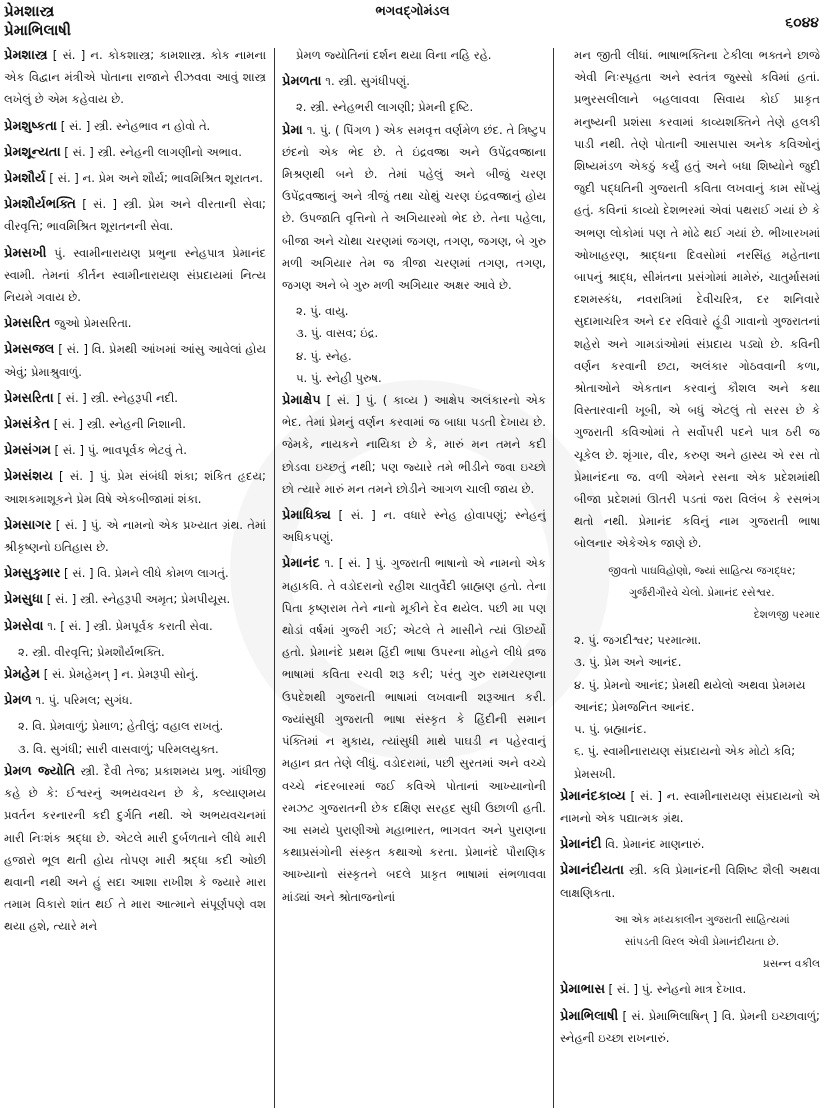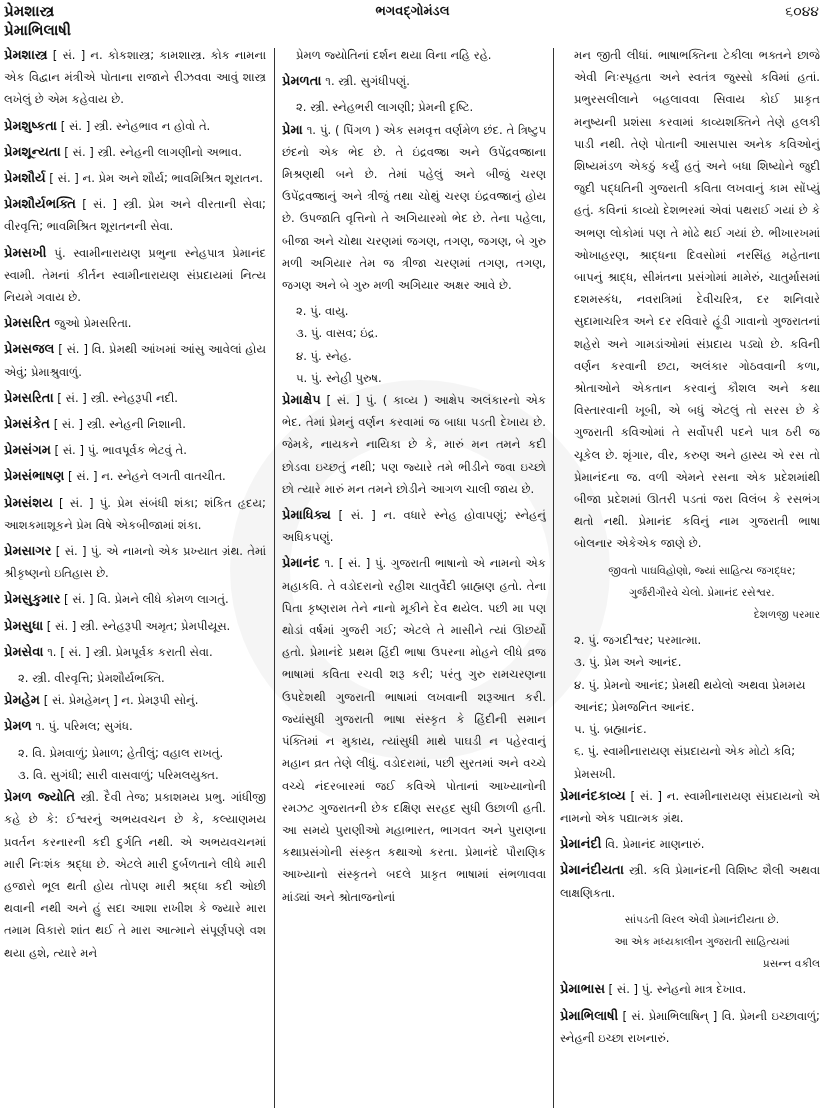--- a/index.html
+++ b/index.html
@@ -1,20 +1,20 @@
 <!DOCTYPE html>
 <html><head>
 <meta charset="utf-8">
 <style>
   html,body{margin:0;padding:0;background:#fff;}
   body{width:825px;height:1114px;overflow:hidden;position:relative;font-family:"DejaVu Sans",sans-serif;color:#111;}
   .header{position:absolute;top:0;left:0;width:825px;height:44px;}
   .hd-left{position:absolute;left:4px;top:2px;font-size:15px;font-weight:bold;line-height:19px;}
   .hd-center{position:absolute;left:0;width:825px;top:3px;text-align:center;font-size:13px;font-weight:bold;}
-  .hd-right{position:absolute;right:6px;top:3px;font-size:14px;font-weight:normal;}
+  .hd-right{position:absolute;right:6px;top:14px;font-size:14px;font-weight:bold;}
   .cols{position:absolute;top:44px;left:0;width:762px;height:1070px;}
   .col{position:absolute;top:0;height:1070px;overflow:hidden;font-size:11.6px;line-height:22.2px;}
   .c1{left:4px;width:262px;}
   .c2{left:282px;width:264px;}
   .c3{left:560px;width:260px;}
   .divider{position:absolute;top:48px;width:1px;height:1060px;background:#333;}
   .d1{left:274px;}
   .d2{left:553px;}
   .entry{margin:0 0 4px 0;text-align:justify;}
   .hw{font-weight:bold;font-size:13px;}
@@ -47,21 +47,20 @@
       <p class="entry"><span class="hw">પ્રેમશુષ્કતા</span> <span>[ સં. ] સ્ત્રી. સ્નેહભાવ ન હોવો તે.</span></p>
       <p class="entry"><span class="hw">પ્રેમશૂન્યતા</span> <span>[ સં. ] સ્ત્રી. સ્નેહની લાગણીનો અભાવ.</span></p>
       <p class="entry"><span class="hw">પ્રેમશૌર્ય</span> <span>[ સં. ] ન. પ્રેમ અને શૌર્ય; ભાવમિશ્રિત શૂરાતન.</span></p>
       <p class="entry"><span class="hw">પ્રેમશૌર્યભક્તિ</span> <span>[ સં. ] સ્ત્રી. પ્રેમ અને વીરતાની સેવા; વીરવૃત્તિ; ભાવમિશ્રિત શૂરાતનની સેવા.</span></p>
       <p class="entry"><span class="hw">પ્રેમસખી</span> <span>પું. સ્વામીનારાયણ પ્રભુના સ્નેહપાત્ર પ્રેમાનંદ સ્વામી. તેમનાં કીર્તન સ્વામીનારાયણ સંપ્રદાયમાં નિત્ય નિયમે ગવાય છે.</span></p>
       <p class="entry"><span class="hw">પ્રેમસરિત</span> <span>જુઓ પ્રેમસરિતા.</span></p>
       <p class="entry"><span class="hw">પ્રેમસજલ</span> <span>[ સં. ] વિ. પ્રેમથી આંખમાં આંસુ આવેલાં હોય એવું; પ્રેમાશ્રુવાળું.</span></p>
       <p class="entry"><span class="hw">પ્રેમસરિતા</span> <span>[ સં. ] સ્ત્રી. સ્નેહરૂપી નદી.</span></p>
       <p class="entry"><span class="hw">પ્રેમસંકેત</span> <span>[ સં. ] સ્ત્રી. સ્નેહની નિશાની.</span></p>
       <p class="entry"><span class="hw">પ્રેમસંગમ</span> <span>[ સં. ] પું. ભાવપૂર્વક ભેટવું તે.</span></p>
-      <p class="entry"><span class="hw">પ્રેમસંભાષણ</span> <span>[ સં. ] ન. સ્નેહને લગતી વાતચીત.</span></p>
       <p class="entry"><span class="hw">પ્રેમસંશય</span> <span>[ સં. ] પું. પ્રેમ સંબંધી શંકા; શંકિત હૃદય; આશકમાશૂકને પ્રેમ વિષે એકબીજામાં શંકા.</span></p>
       <p class="entry"><span class="hw">પ્રેમસાગર</span> <span>[ સં. ] પું. એ નામનો એક પ્રખ્યાત ગ્રંથ. તેમાં શ્રીકૃષ્ણનો ઇતિહાસ છે.</span></p>
       <p class="entry"><span class="hw">પ્રેમસુકુમાર</span> <span>[ સં. ] વિ. પ્રેમને લીધે કોમળ લાગતું.</span></p>
       <p class="entry"><span class="hw">પ્રેમસુધા</span> <span>[ સં. ] સ્ત્રી. સ્નેહરૂપી અમૃત; પ્રેમપીયૂસ.</span></p>
       <p class="entry"><span class="hw">પ્રેમસેવા</span> <span>૧. [ સં. ] સ્ત્રી. પ્રેમપૂર્વક કરાતી સેવા.</span></p>
       <p class="sub">૨. સ્ત્રી. વીરવૃત્તિ; પ્રેમશૌર્યભક્તિ.</p>
       <p class="entry"><span class="hw">પ્રેમહેમ</span> <span>[ સં. પ્રેમહેમન્ ] ન. પ્રેમરૂપી સોનું.</span></p>
       <p class="entry"><span class="hw">પ્રેમળ</span> <span>૧. પું. પરિમલ; સુગંધ.</span></p>
       <p class="sub">૨. વિ. પ્રેમવાળું; પ્રેમાળ; હેતીલું; વહાલ રાખતું.</p>
       <p class="sub">૩. વિ. સુગંધી; સારી વાસવાળું; પરિમલયુક્ત.</p>
@@ -86,19 +85,19 @@
       <p class="quote">ગુર્જરીગૌરવે ચેલો. પ્રેમાનંદ રસેશ્વર.</p>
       <p class="attr">દેશળજી પરમાર</p>
       <p class="sub">૨. પું. જગદીશ્વર; પરમાત્મા.</p>
       <p class="sub">૩. પું. પ્રેમ અને આનંદ.</p>
       <p class="sub">૪. પું. પ્રેમનો આનંદ; પ્રેમથી થયેલો અથવા પ્રેમમય આનંદ; પ્રેમજનિત આનંદ.</p>
       <p class="sub">૫. પું. બ્રહ્માનંદ.</p>
       <p class="sub">૬. પું. સ્વામીનારાયણ સંપ્રદાયનો એક મોટો કવિ; પ્રેમસખી.</p>
       <p class="entry"><span class="hw">પ્રેમાનંદકાવ્ય</span> <span>[ સં. ] ન. સ્વામીનારાયણ સંપ્રદાયનો એ નામનો એક પદ્યાત્મક ગ્રંથ.</span></p>
       <p class="entry"><span class="hw">પ્રેમાનંદી</span> <span>વિ. પ્રેમાનંદ માણનારું.</span></p>
       <p class="entry"><span class="hw">પ્રેમાનંદીયતા</span> <span>સ્ત્રી. કવિ પ્રેમાનંદની વિશિષ્ટ શૈલી અથવા લાક્ષણિકતા.</span></p>
+      <p class="quote">આ એક મધ્યકાલીન ગુજરાતી સાહિત્યમાં</p>
       <p class="quote">સાંપડતી વિરલ એવી પ્રેમાનંદીયતા છે.</p>
-      <p class="quote">આ એક મધ્યકાલીન ગુજરાતી સાહિત્યમાં</p>
       <p class="attr">પ્રસન્ન વકીલ</p>
       <p class="entry"><span class="hw">પ્રેમાભાસ</span> <span>[ સં. ] પું. સ્નેહનો માત્ર દેખાવ.</span></p>
       <p class="entry"><span class="hw">પ્રેમાભિલાષી</span> <span>[ સં. પ્રેમાભિલાષિન્ ] વિ. પ્રેમની ઇચ્છાવાળું; સ્નેહની ઇચ્છા રાખનારું.</span></p>
     </div>
 </div>
 
 </body></html>

